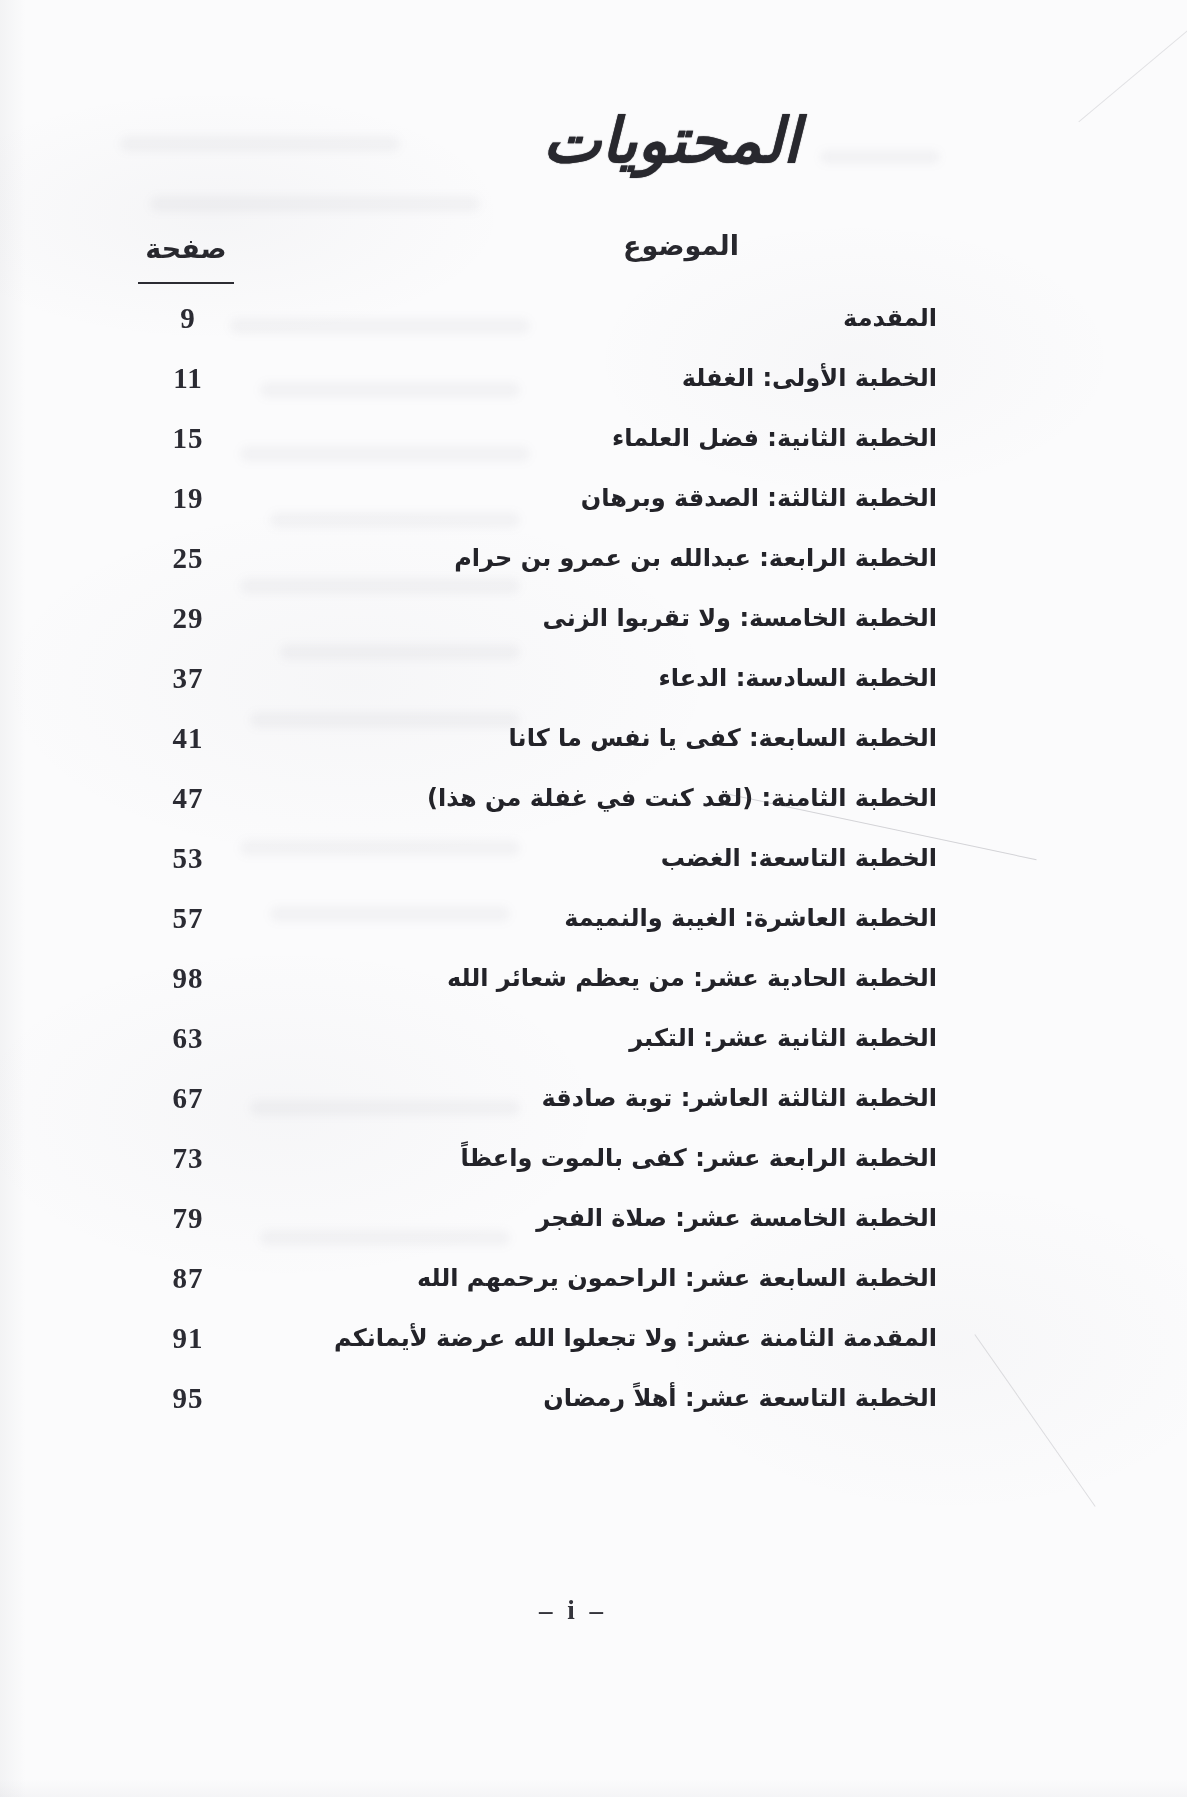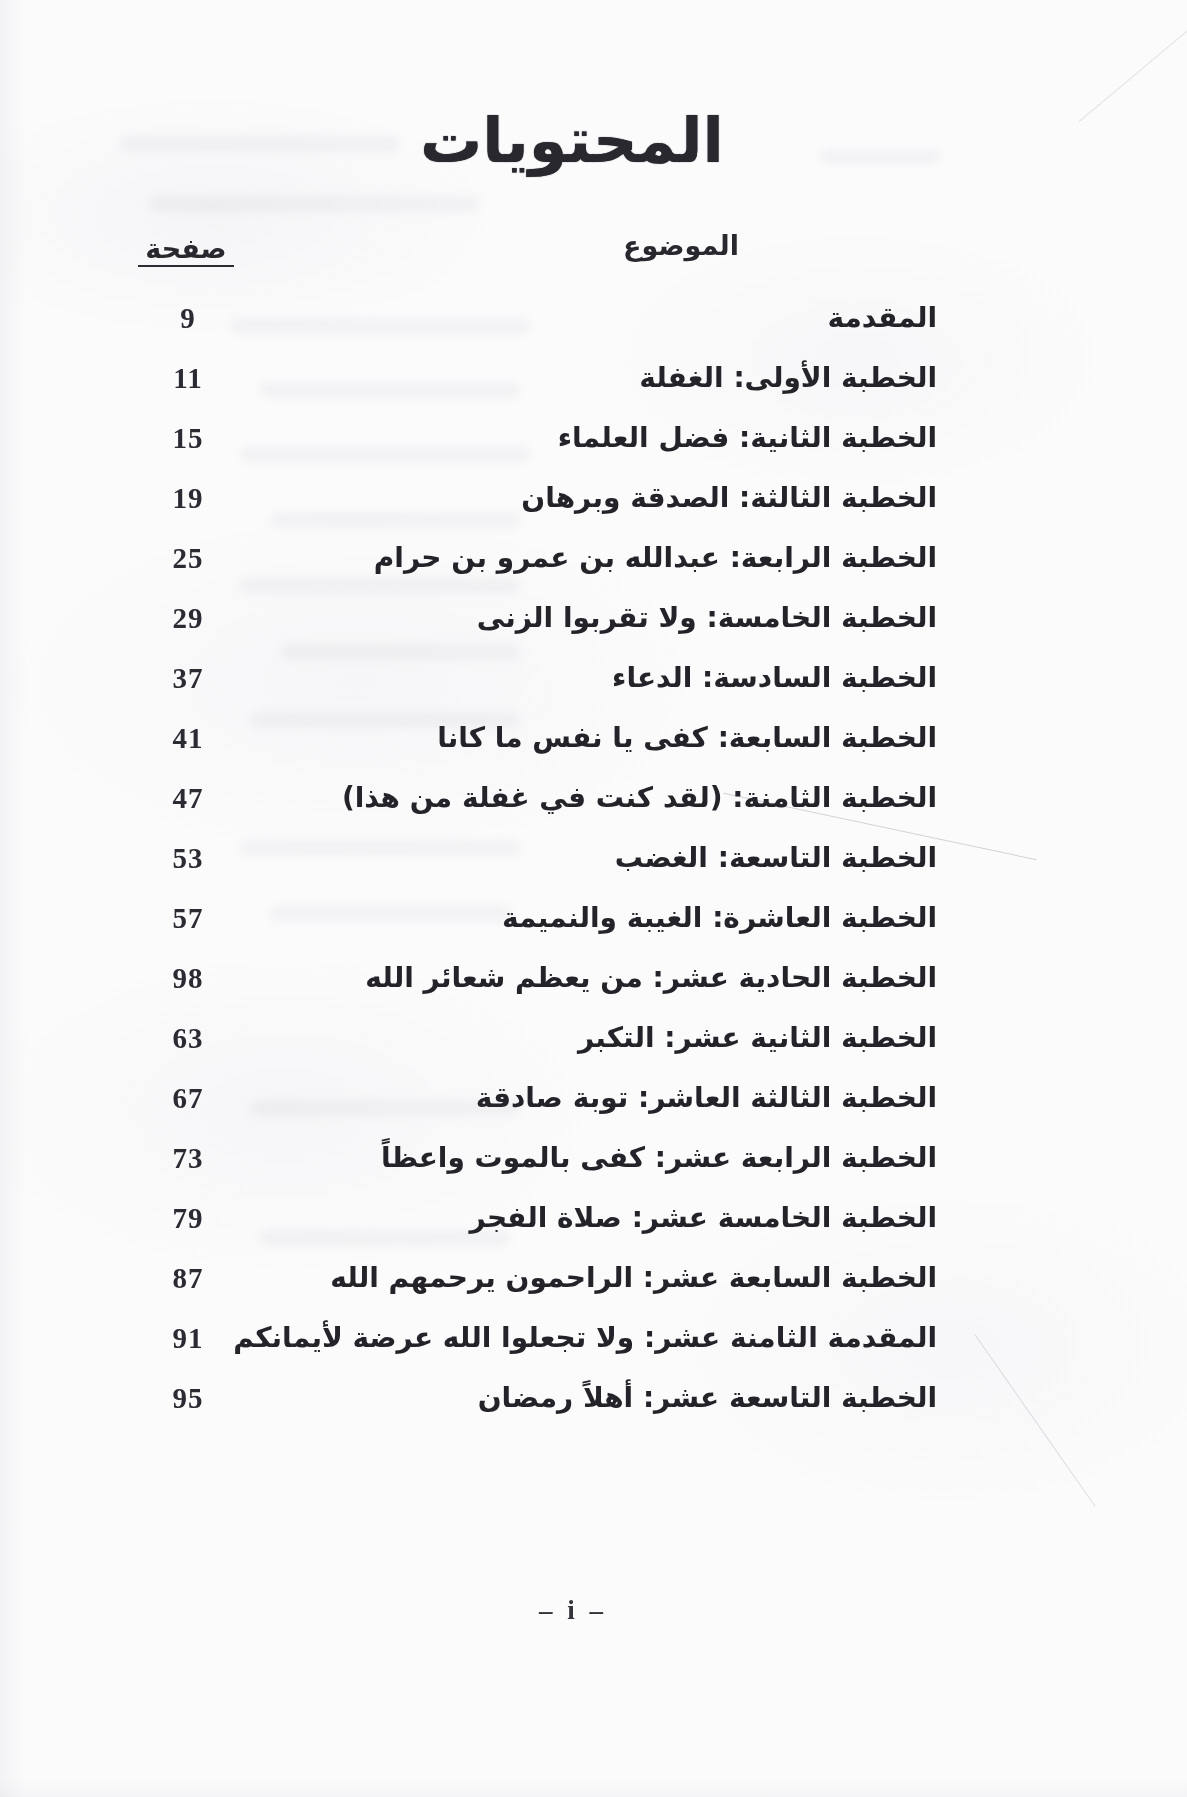--- a/index.html
+++ b/index.html
@@ -20,33 +20,34 @@
       radial-gradient(ellipse 460px 240px at 24% 62%, rgba(110,112,128,0.035), transparent 70%),
       radial-gradient(ellipse 380px 200px at 72% 20%, rgba(110,112,128,0.03), transparent 70%),
       radial-gradient(ellipse 420px 240px at 80% 75%, rgba(110,112,128,0.03), transparent 70%),
       linear-gradient(90deg, rgba(90,92,105,0.05) 0px, rgba(90,92,105,0.0) 26px),
       linear-gradient(0deg, rgba(90,92,105,0.04) 0px, rgba(90,92,105,0.0) 18px);
   }
 
   .heading {
     position: absolute;
     top: 104px; left: 420px; width: 380px;
-    text-align: left;
+    text-align: right;
     direction: rtl;
     font-size: 62px;
     font-weight: bold;
     letter-spacing: -1px;
     text-shadow: 0 0 1px rgba(40,40,46,0.9);
+    font-style: italic;
   }
 
   .col-head { position: absolute; direction: rtl; font-weight: bold; font-size: 27px; }
   .col-head.page-col {
     top: 233px; left: 138px; width: 96px;
     text-align: center;
-    padding-bottom: 1px;
+    padding-bottom: 18px;
     border-bottom: 2px solid #2c2c33;
   }
   .col-head.subject-col {
     top: 230px; left: 611px; width: 140px;
     text-align: center;
   }
 
   .toc {
     position: absolute;
     top: 298px; left: 150px; width: 787px;
@@ -64,21 +65,21 @@
     font-family: "Liberation Serif", "DejaVu Serif", serif;
     font-weight: bold;
     font-size: 29px;
     line-height: 40px;
     letter-spacing: 1px;
     color: #2b2b33;
   }
   .row .subj {
     direction: rtl;
     text-align: right;
-    font-size: 28px;
+    font-size: 24px;
     font-weight: bold;
     line-height: 40px;
     color: #232329;
   }
 
   .footer {
     position: absolute;
     top: 1595px; left: 463px; width: 220px;
     text-align: center;
     font-family: "Liberation Serif", "DejaVu Serif", serif;

